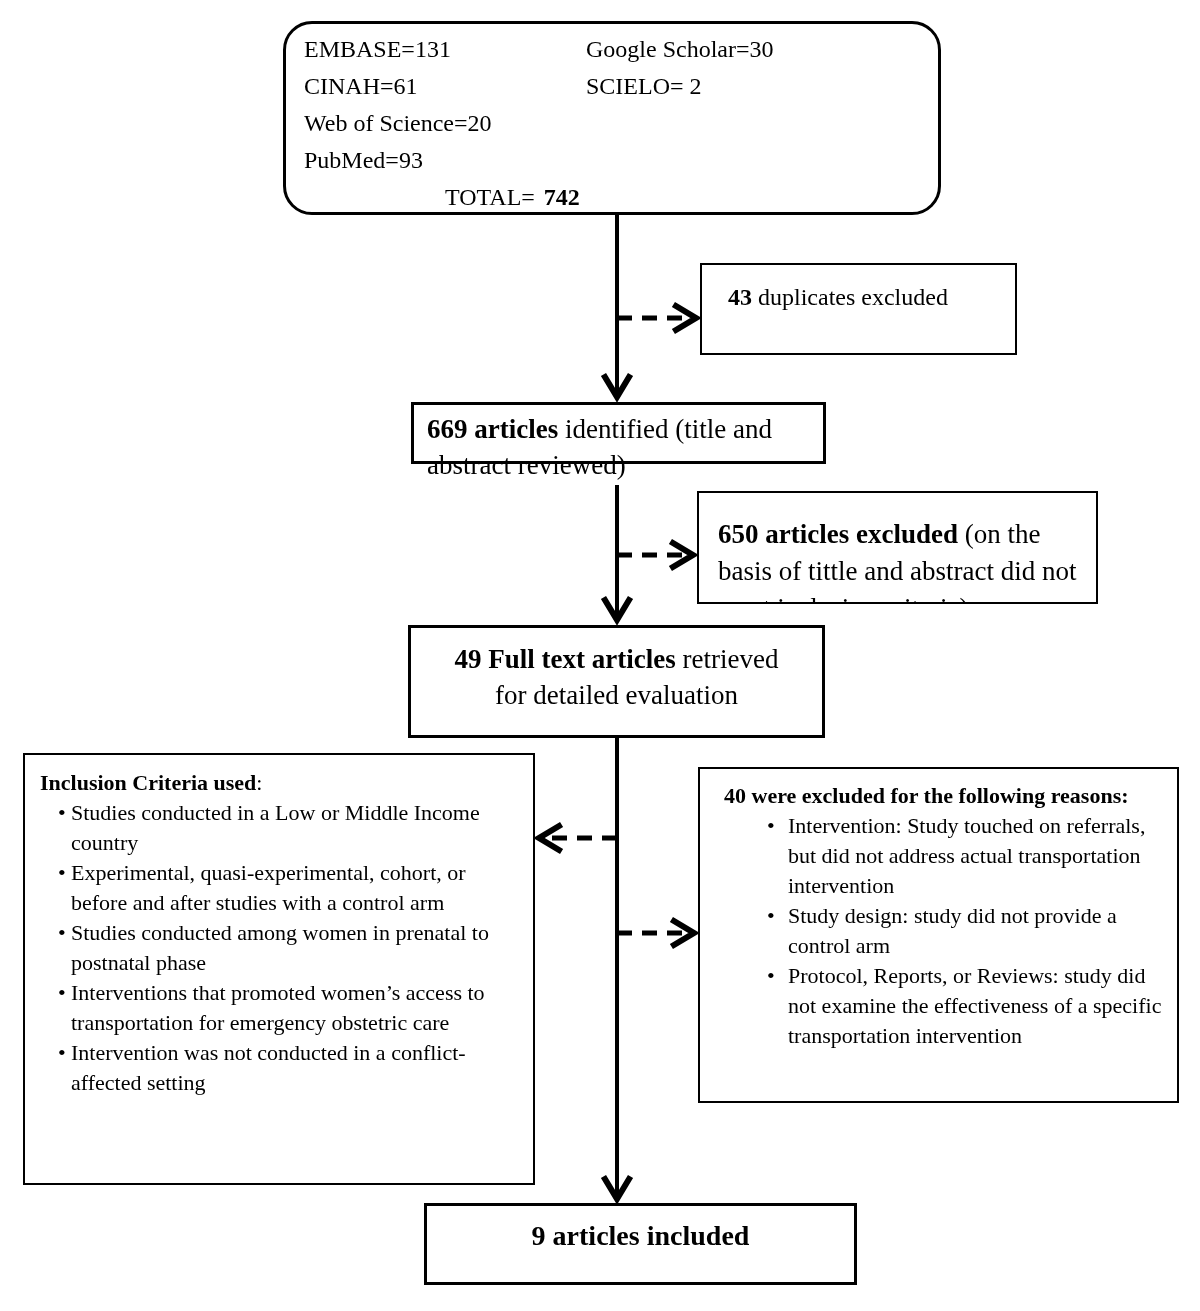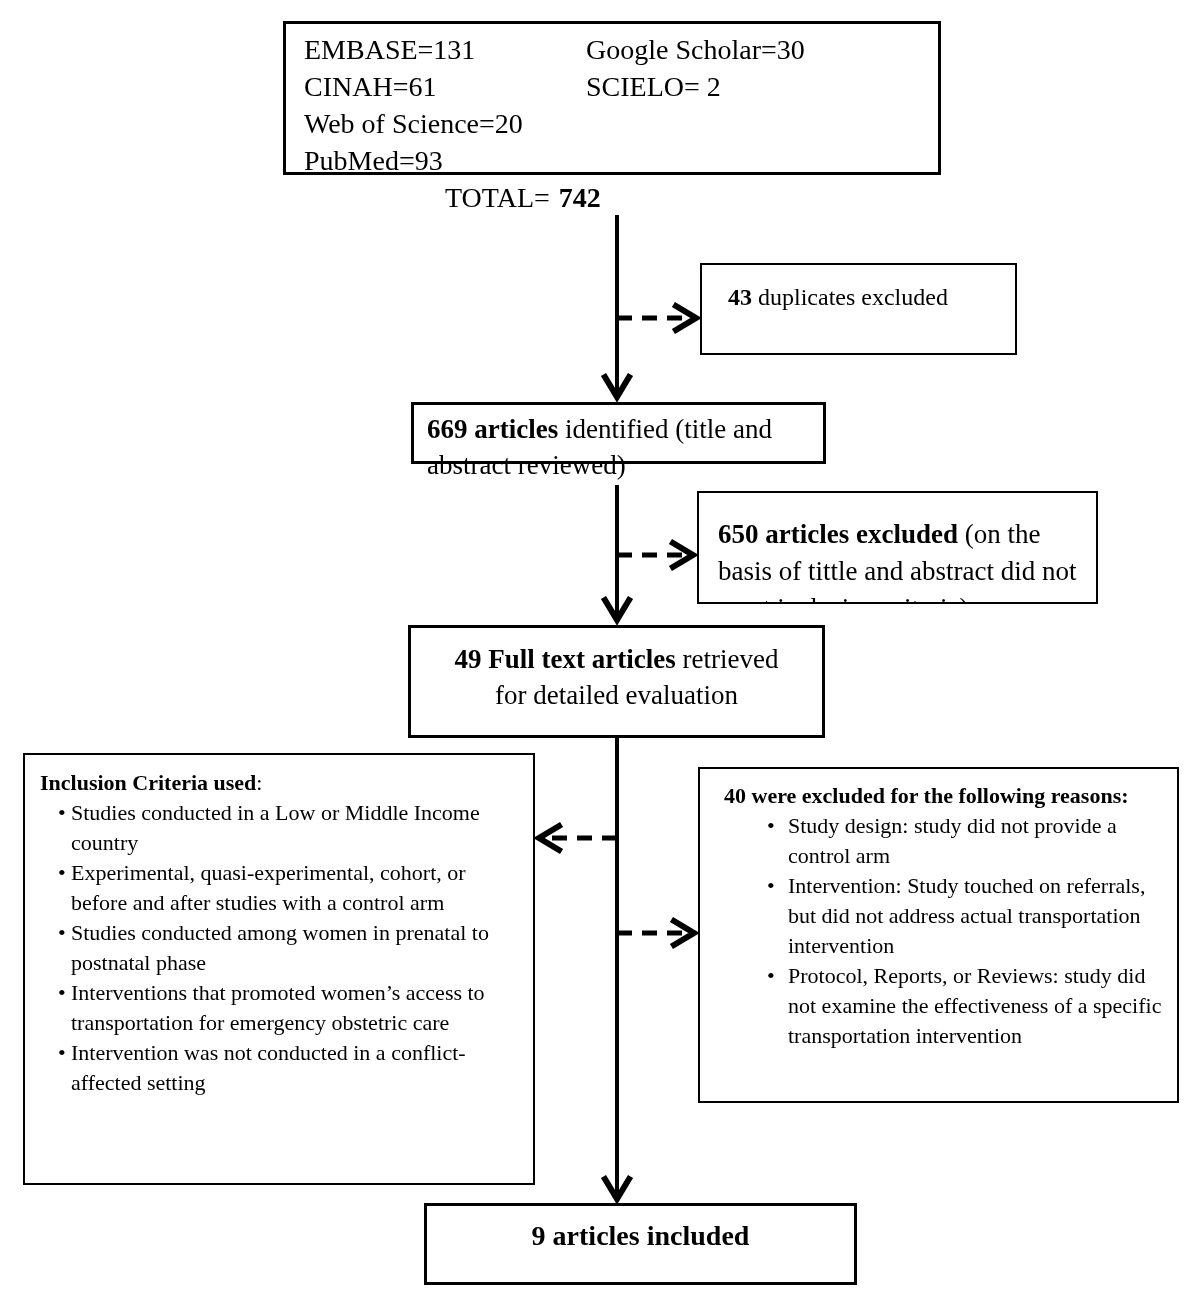--- a/index.html
+++ b/index.html
@@ -26,24 +26,25 @@
   .box {
     position: absolute;
     box-sizing: border-box;
     background: #ffffff;
     border: 2px solid #000000;
   }
   .b { font-weight: bold; }
 
   
   .sources-box {
-    left: 283px; top: 21px; width: 658px; height: 154px;
-    border-width: 3px;
-    font-size: 28px; line-height: 37px;
+    left: 283px; top: 21px; width: 658px; height: 194px;
+    border-width: 3px;
+    font-size: 24px; line-height: 37px;
     padding: 7px 8px 0 18px;
+    border-radius: 29px;
   }
   .sources-cols { display: flex; }
   .sources-col-left  { width: 282px; }
   .sources-col-right { flex: 1; }
   .total-line { margin-left: 141px; }
   .total-line .b { margin-left: 9px; }
 
   
   .duplicates-box {
     left: 700px; top: 263px; width: 317px; height: 92px;
@@ -194,22 +195,22 @@
       <li>Experimental, quasi-experimental, cohort, or before and after studies with a control arm</li>
       <li>Studies conducted among women in prenatal to postnatal phase</li>
       <li>Interventions that promoted women’s access to transportation for emergency obstetric care</li>
       <li>Intervention was not conducted in a conflict-affected setting</li>
     </ul>
   </div>
 
   <div class="box excluded40-box">
     <div class="b">40 were excluded for the following reasons:</div>
     <ul>
+      <li>Intervention: Study touched on referrals, but did not address actual transportation intervention</li>
       <li>Study design: study did not provide a control arm</li>
-      <li>Intervention: Study touched on referrals, but did not address actual transportation intervention</li>
       <li>Protocol, Reports, or Reviews: study did not examine the effectiveness of a specific transportation intervention</li>
     </ul>
   </div>
 
   <div class="box included-box">
     <span>9 articles included</span>
   </div>
 
 </div>
 

